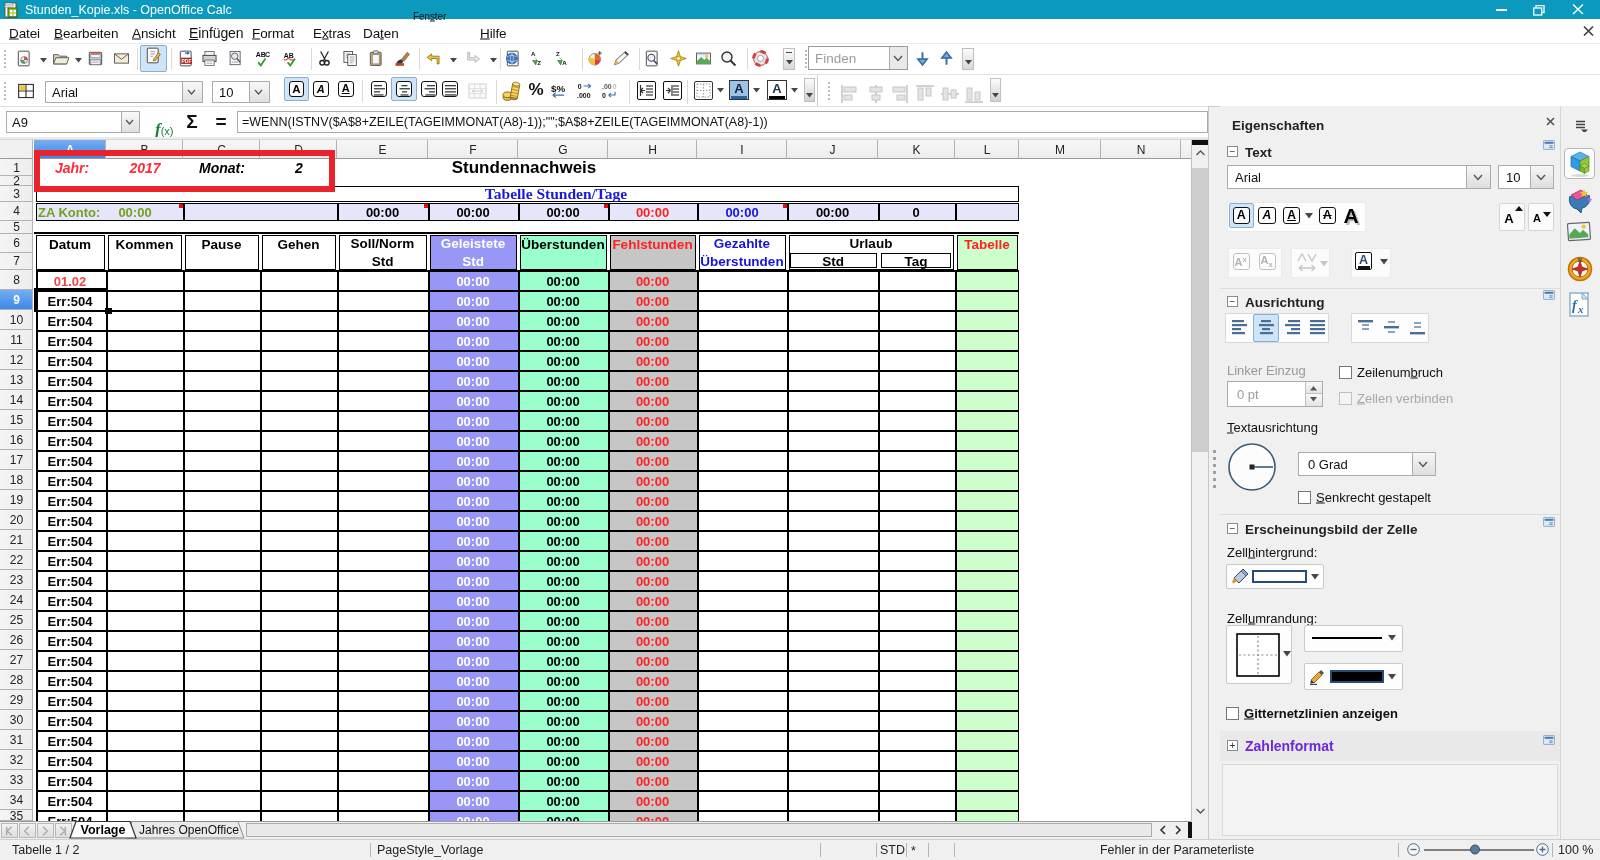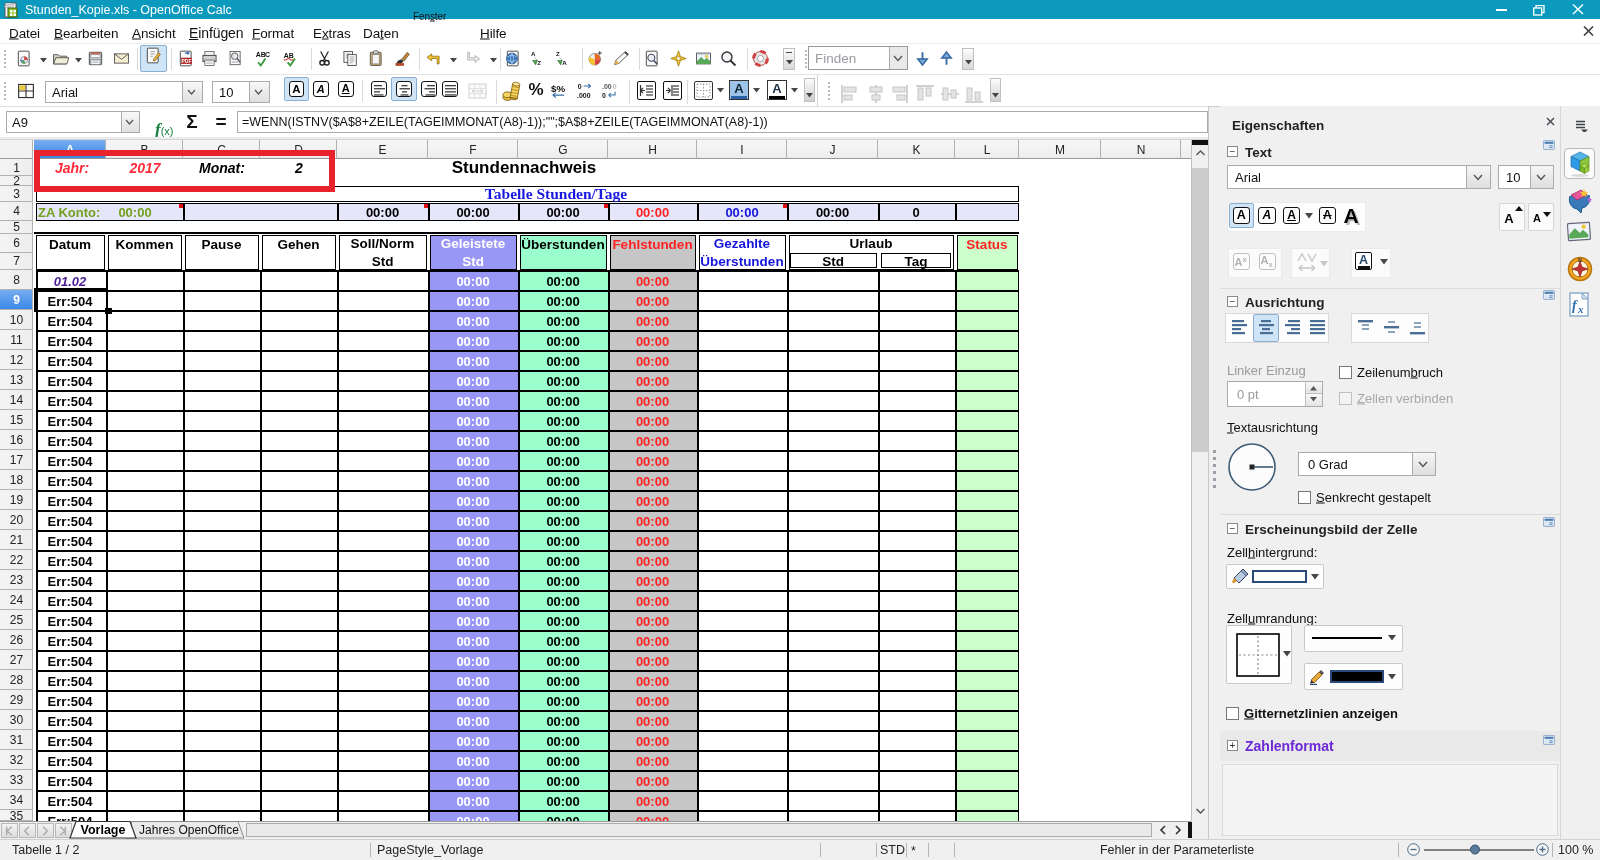--- a/index.html
+++ b/index.html
@@ -573,21 +573,21 @@
 <div style="position:absolute;left:382.5px;top:261px;transform:translate(-50%,-50%);white-space:nowrap;font-size:13.5px;font-weight:bold;">Std</div>
 <div style="position:absolute;left:473.0px;top:243px;transform:translate(-50%,-50%);white-space:nowrap;font-size:13.5px;font-weight:bold;color:#fff;">Geleistete</div>
 <div style="position:absolute;left:473.0px;top:261px;transform:translate(-50%,-50%);white-space:nowrap;font-size:13.5px;font-weight:bold;color:#fff;">Std</div>
 <div style="position:absolute;left:563.0px;top:243.5px;transform:translate(-50%,-50%);white-space:nowrap;font-size:13.5px;font-weight:bold;">Überstunden</div>
 <div style="position:absolute;left:652.5px;top:243.5px;transform:translate(-50%,-50%);white-space:nowrap;font-size:13.5px;font-weight:bold;color:#ff2222;">Fehlstunden</div>
 <div style="position:absolute;left:742.0px;top:243px;transform:translate(-50%,-50%);white-space:nowrap;font-size:13.5px;font-weight:bold;color:#1515dd;">Gezahlte</div>
 <div style="position:absolute;left:742.0px;top:261px;transform:translate(-50%,-50%);white-space:nowrap;font-size:13.5px;font-weight:bold;color:#1515dd;">Überstunden</div>
 <div style="position:absolute;left:871px;top:243px;transform:translate(-50%,-50%);white-space:nowrap;font-size:13.5px;font-weight:bold;">Urlaub</div>
 <div style="position:absolute;left:833px;top:260.5px;transform:translate(-50%,-50%);white-space:nowrap;font-size:13.5px;font-weight:bold;">Std</div>
 <div style="position:absolute;left:916px;top:260.5px;transform:translate(-50%,-50%);white-space:nowrap;font-size:13.5px;font-weight:bold;">Tag</div>
-<div style="position:absolute;left:987px;top:243.5px;transform:translate(-50%,-50%);white-space:nowrap;font-size:13.5px;font-weight:bold;color:#ff2222;">Status</div>
+<div style="position:absolute;left:987px;top:243.5px;transform:translate(-50%,-50%);white-space:nowrap;font-size:13.5px;font-weight:bold;color:#ff2222;">Tabelle</div>
 <div style="position:absolute;left:428px;top:270px;width:90px;height:551px;background:#9897f6;"></div>
 <div style="position:absolute;left:518px;top:270px;width:90px;height:551px;background:#9affcc;"></div>
 <div style="position:absolute;left:608px;top:270px;width:89px;height:551px;background:#c6c6c6;"></div>
 <div style="position:absolute;left:955px;top:270px;width:64px;height:551px;background:#ccffcc;"></div>
 <div style="position:absolute;left:36px;top:270px;width:1.5px;height:551px;background:#000;"></div>
 <div style="position:absolute;left:106px;top:270px;width:1.5px;height:551px;background:#000;"></div>
 <div style="position:absolute;left:183px;top:270px;width:1.5px;height:551px;background:#000;"></div>
 <div style="position:absolute;left:260px;top:270px;width:1.5px;height:551px;background:#000;"></div>
 <div style="position:absolute;left:337px;top:270px;width:1.5px;height:551px;background:#000;"></div>
 <div style="position:absolute;left:428px;top:270px;width:1.5px;height:551px;background:#000;"></div>
@@ -619,21 +619,21 @@
 <div style="position:absolute;left:36px;top:630px;width:983px;height:1.5px;background:#000;"></div>
 <div style="position:absolute;left:36px;top:650px;width:983px;height:1.5px;background:#000;"></div>
 <div style="position:absolute;left:36px;top:670px;width:983px;height:1.5px;background:#000;"></div>
 <div style="position:absolute;left:36px;top:690px;width:983px;height:1.5px;background:#000;"></div>
 <div style="position:absolute;left:36px;top:710px;width:983px;height:1.5px;background:#000;"></div>
 <div style="position:absolute;left:36px;top:730px;width:983px;height:1.5px;background:#000;"></div>
 <div style="position:absolute;left:36px;top:750px;width:983px;height:1.5px;background:#000;"></div>
 <div style="position:absolute;left:36px;top:770px;width:983px;height:1.5px;background:#000;"></div>
 <div style="position:absolute;left:36px;top:790px;width:983px;height:1.5px;background:#000;"></div>
 <div style="position:absolute;left:36px;top:810px;width:983px;height:1.5px;background:#000;"></div>
-<div style="position:absolute;left:70.0px;top:280.5px;transform:translate(-50%,-50%);white-space:nowrap;font-size:13px;font-weight:bold;color:#4c1d95;font-style:italic;">01.02</div>
+<div style="position:absolute;left:70.0px;top:280.5px;transform:translate(-50%,-50%);white-space:nowrap;font-size:13px;font-weight:bold;color:#ef4444;">01.02</div>
 <div style="position:absolute;left:473.0px;top:280.5px;transform:translate(-50%,-50%);white-space:nowrap;font-size:13px;font-weight:bold;color:#fff;">00:00</div>
 <div style="position:absolute;left:563.0px;top:280.5px;transform:translate(-50%,-50%);white-space:nowrap;font-size:13px;font-weight:bold;color:#000;">00:00</div>
 <div style="position:absolute;left:652.5px;top:280.5px;transform:translate(-50%,-50%);white-space:nowrap;font-size:13px;font-weight:bold;color:#ff2222;">00:00</div>
 <div style="position:absolute;left:70.0px;top:300.5px;transform:translate(-50%,-50%);white-space:nowrap;font-size:13px;font-weight:bold;color:#000;">Err:504</div>
 <div style="position:absolute;left:473.0px;top:300.5px;transform:translate(-50%,-50%);white-space:nowrap;font-size:13px;font-weight:bold;color:#fff;">00:00</div>
 <div style="position:absolute;left:563.0px;top:300.5px;transform:translate(-50%,-50%);white-space:nowrap;font-size:13px;font-weight:bold;color:#000;">00:00</div>
 <div style="position:absolute;left:652.5px;top:300.5px;transform:translate(-50%,-50%);white-space:nowrap;font-size:13px;font-weight:bold;color:#ff2222;">00:00</div>
 <div style="position:absolute;left:70.0px;top:320.5px;transform:translate(-50%,-50%);white-space:nowrap;font-size:13px;font-weight:bold;color:#000;">Err:504</div>
 <div style="position:absolute;left:473.0px;top:320.5px;transform:translate(-50%,-50%);white-space:nowrap;font-size:13px;font-weight:bold;color:#fff;">00:00</div>
 <div style="position:absolute;left:563.0px;top:320.5px;transform:translate(-50%,-50%);white-space:nowrap;font-size:13px;font-weight:bold;color:#000;">00:00</div>

